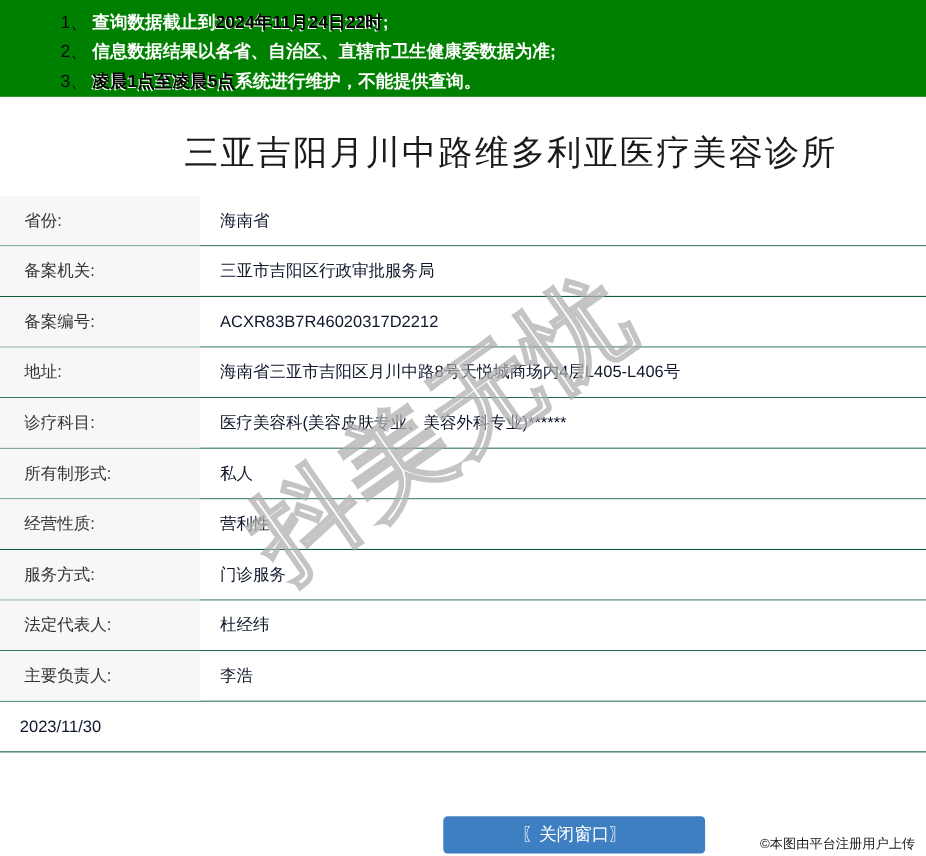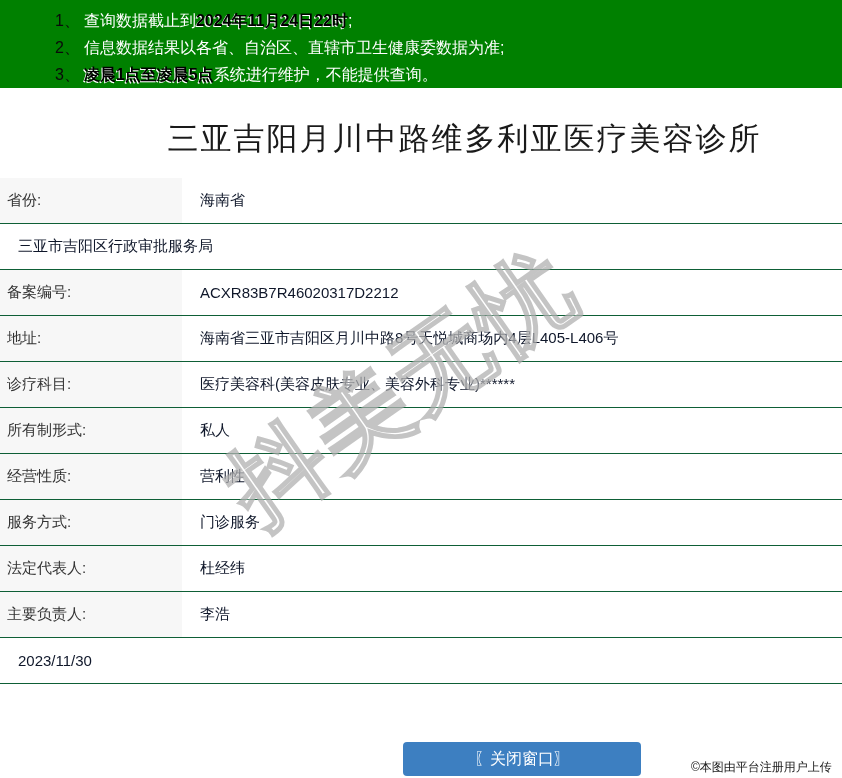--- a/index.html
+++ b/index.html
@@ -10,34 +10,34 @@
   }
   *{margin:0;padding:0;box-sizing:border-box;}
   html,body{width:842px;height:778px;overflow:hidden;background:#fff;
     font-family:"Liberation Sans", sans-serif;}
   .page{position:relative;width:842px;height:778px;background:#fff;}
 
   
   .banner{background:var(--banner-bg,#008000);height:88px;padding:7px 10px 0 55px;}
   .notice-line{font-size:16px;line-height:27px;color:#fff;white-space:nowrap;}
   .notice-num{color:#0a0a0a;margin-right:4px;}
-  .seg{color:#fff;}
+  .seg{color:#fff;font-weight:bold;}
   .seg.bold{color:#000;font-weight:700;text-shadow:-1px 1px 0 #ffffff;}
 
   
   .title-wrap{padding-left:87px;text-align:center;margin-top:28px;height:46px;}
   h1.page-title{font-size:31px;font-weight:400;letter-spacing:2px;color:#1a1a1a;
     line-height:46px;white-space:nowrap;}
 
   
   .reg-table{margin-top:16px;width:842px;}
   .row{display:flex;height:46px;border-bottom:1px solid var(--row-divider,#0e5f36);
     align-items:stretch;background:#fff;}
   .cell-label{width:182px;background:var(--label-bg,#f7f7f7);display:flex;
-    align-items:center;padding-left:7px;font-size:15px;color:#333;}
+    align-items:center;padding-left:22px;font-size:15px;color:#333;}
   .cell-value{flex:1;display:flex;align-items:center;padding-left:18px;
     font-size:15px;color:#0f172a;white-space:nowrap;}
 
   
   .watermark{position:absolute;top:325px;left:205px;white-space:nowrap;
     transform:rotate(-35deg);font-size:95px;font-weight:700;letter-spacing:4px;
     color:rgba(255,255,255,0.30);-webkit-text-stroke:2px rgba(165,165,165,0.65);
     pointer-events:none;z-index:5;}
 
   
@@ -69,20 +69,21 @@
   <div class="title-wrap">
     <h1 class="page-title">三亚吉阳月川中路维多利亚医疗美容诊所</h1>
   </div>
 
   <div class="reg-table">
     <div class="row">
       <div class="cell-label">省份:</div>
       <div class="cell-value">海南省</div>
     </div>
     <div class="row">
+      <div class="cell-label">备案机关:</div>
       <div class="cell-value">三亚市吉阳区行政审批服务局</div>
     </div>
     <div class="row">
       <div class="cell-label">备案编号:</div>
       <div class="cell-value">ACXR83B7R46020317D2212</div>
     </div>
     <div class="row">
       <div class="cell-label">地址:</div>
       <div class="cell-value">海南省三亚市吉阳区月川中路8号天悦城商场内4层L405-L406号</div>
     </div>

